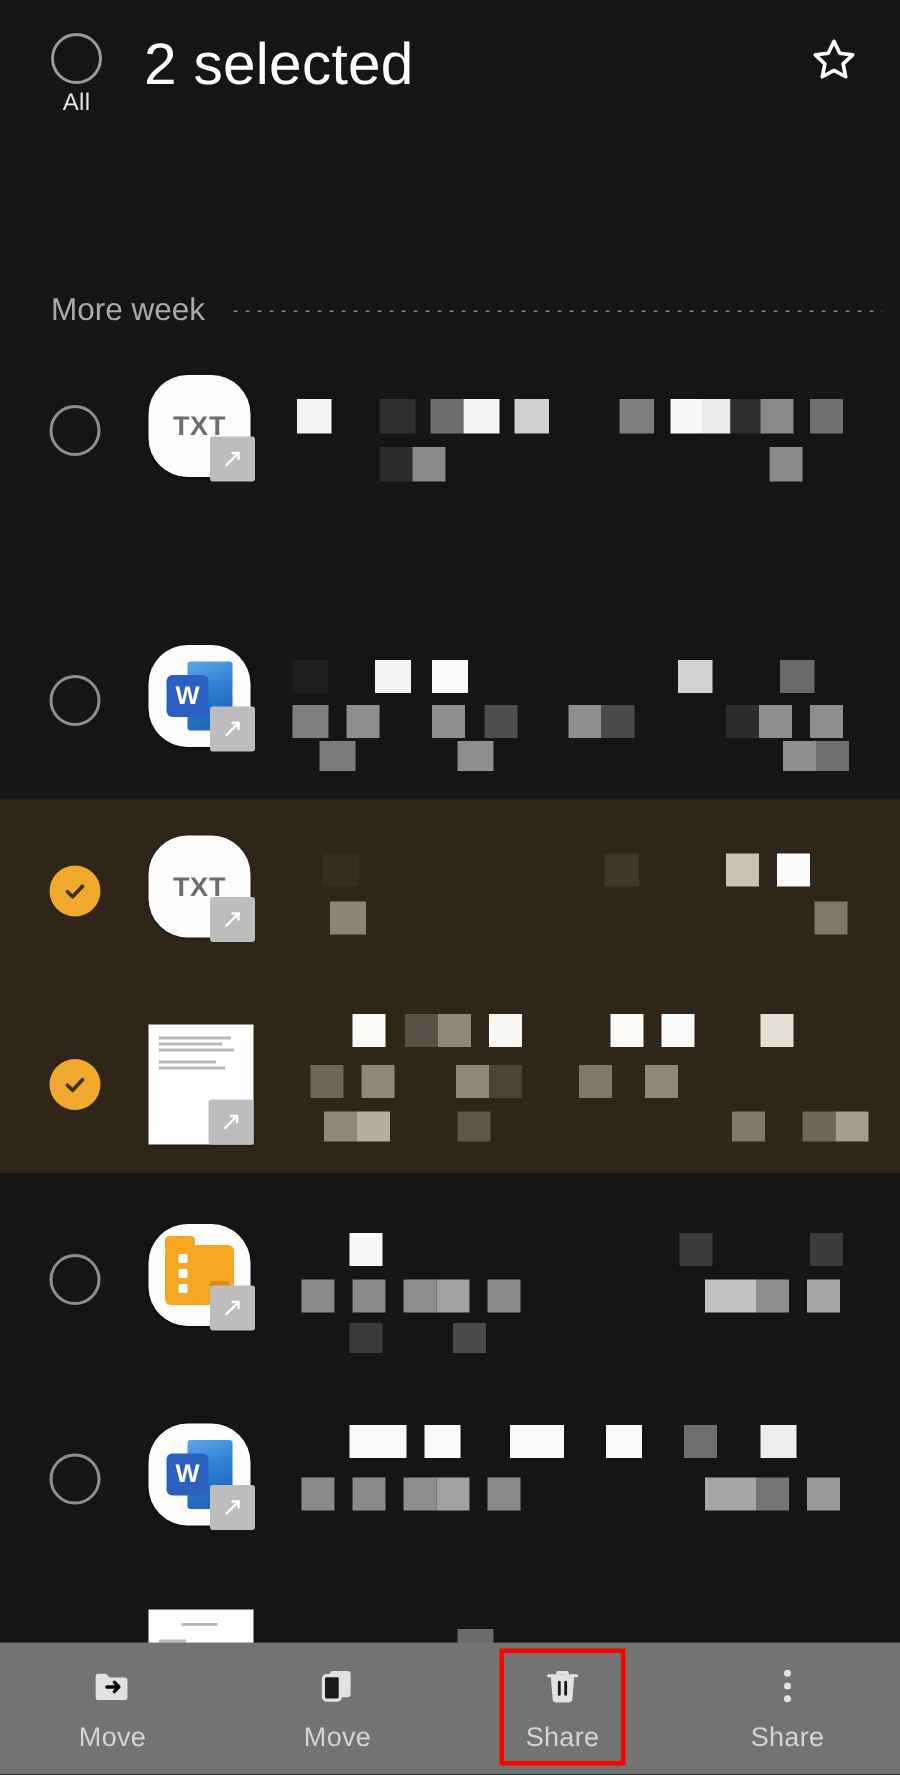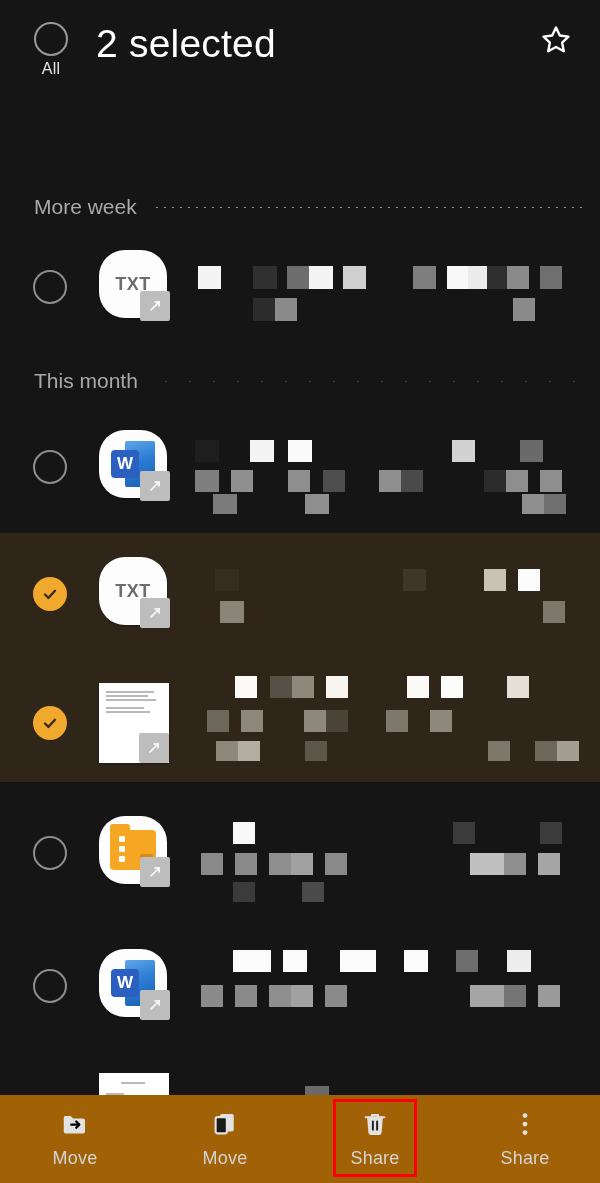--- a/index.html
+++ b/index.html
@@ -140,21 +140,21 @@
     position: absolute; left: 7px; height: 1.5px; background: #b9b9b9;
   }
 
   
   .blocks { position: absolute; left: 195px; right: 16px; top: 0; height: 106px; }
   .blk { position: absolute; }
 
   
   .toolbar {
     position: absolute; left: 0; bottom: 0; width: 600px; height: 88px;
-    background: #a16207; display: flex; align-items: center;
+    background: #737373; display: flex; align-items: center;
   }
   .tb-item {
     flex: 1; height: 88px; display: flex; flex-direction: column;
     align-items: center; justify-content: center; gap: 9px; position: relative;
   }
   .tb-label { font-size: 18px; color: #d4d4d4; letter-spacing: .2px; }
   .tb-icon { height: 30px; display: flex; align-items: center; justify-content: center; }
   .hl-box {
     position: absolute; left: 50%; transform: translateX(-50%);
     top: 4px; width: 84px; height: 78px;
@@ -218,24 +218,20 @@
       <div class="blk" style="left:273px;top:32px;width:19px;height:23px;background:#ececec;"></div>
       <div class="blk" style="left:292px;top:32px;width:20px;height:23px;background:#2e2e2e;"></div>
       <div class="blk" style="left:312px;top:32px;width:22px;height:23px;background:#8a8a8a;"></div>
       <div class="blk" style="left:345px;top:32px;width:22px;height:23px;background:#6f6f6f;"></div>
       <div class="blk" style="left:58px;top:64px;width:22px;height:23px;background:#2c2c2c;"></div>
       <div class="blk" style="left:80px;top:64px;width:22px;height:23px;background:#8a8a8a;"></div>
       <div class="blk" style="left:318px;top:64px;width:22px;height:23px;background:#8a8a8a;"></div>
     </div>
   </div>
 
-  <div class="section" style="top:360px;">
-    <div class="section-label">This month</div>
-    <div class="dots sparse faint"></div>
-  </div>
 
   <div class="row" style="top:414px;">
     <div class="check">
         <div class="ring"></div>
       </div>
     <div class="thumb">
       <div class="squircle">
         <div class="word-icon">
           <div class="page"></div>
           <div class="tile">W</div>

